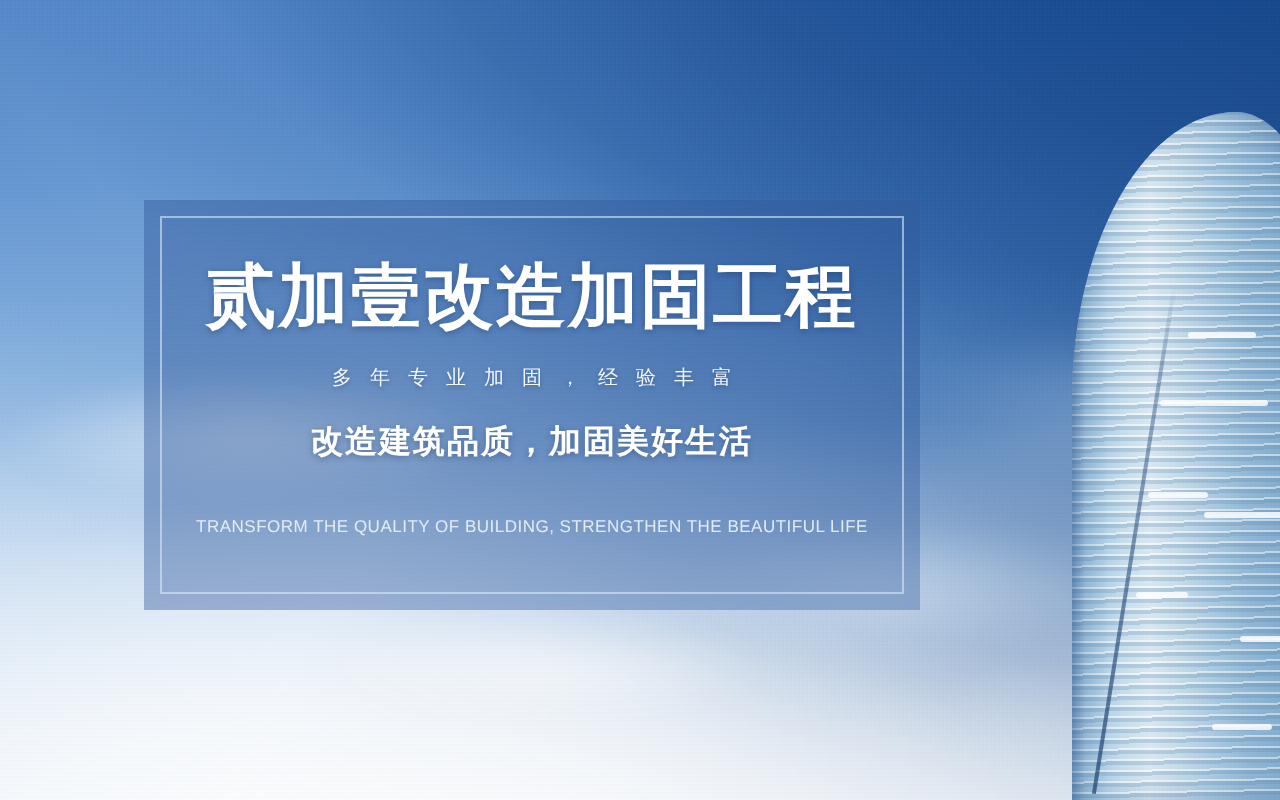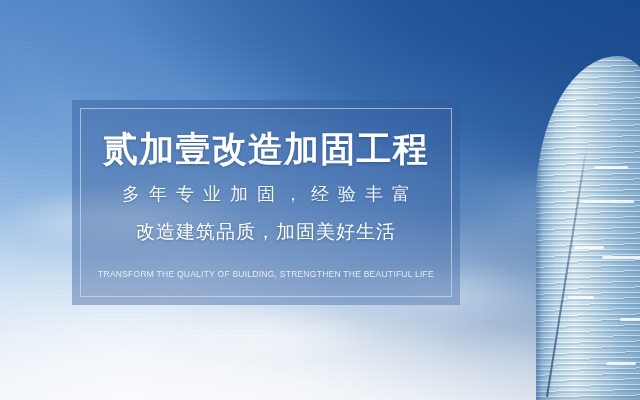--- a/index.html
+++ b/index.html
@@ -222,33 +222,33 @@
     font-size: 35px;
     font-weight: 700;
     letter-spacing: 1.2px;
     line-height: 1;
     white-space: nowrap;
     text-shadow: 0 1px 3px rgba(18,50,96,0.40);
   }
   .subtitle {
     margin-top: 19px;
     color: #f2f7fc;
-    font-size: 18px;
+    font-size: 10px;
     font-weight: 400;
     letter-spacing: 9px;
     text-indent: 9px;
     line-height: 1;
     white-space: nowrap;
     text-shadow: 0 1px 2px rgba(18,50,96,0.35);
   }
   .slogan {
     margin-top: 19px;
     color: #ffffff;
-    font-size: 19px;
-    font-weight: 400;
+    font-size: 16px;
+    font-weight: 700;
     letter-spacing: 1px;
     line-height: 1;
     white-space: nowrap;
     text-shadow: 0 1px 3px rgba(18,50,96,0.40);
   }
   .tagline {
     margin-top: 29px;
     color: #eaf1f9;
     font-size: 8.5px;
     font-weight: 400;

